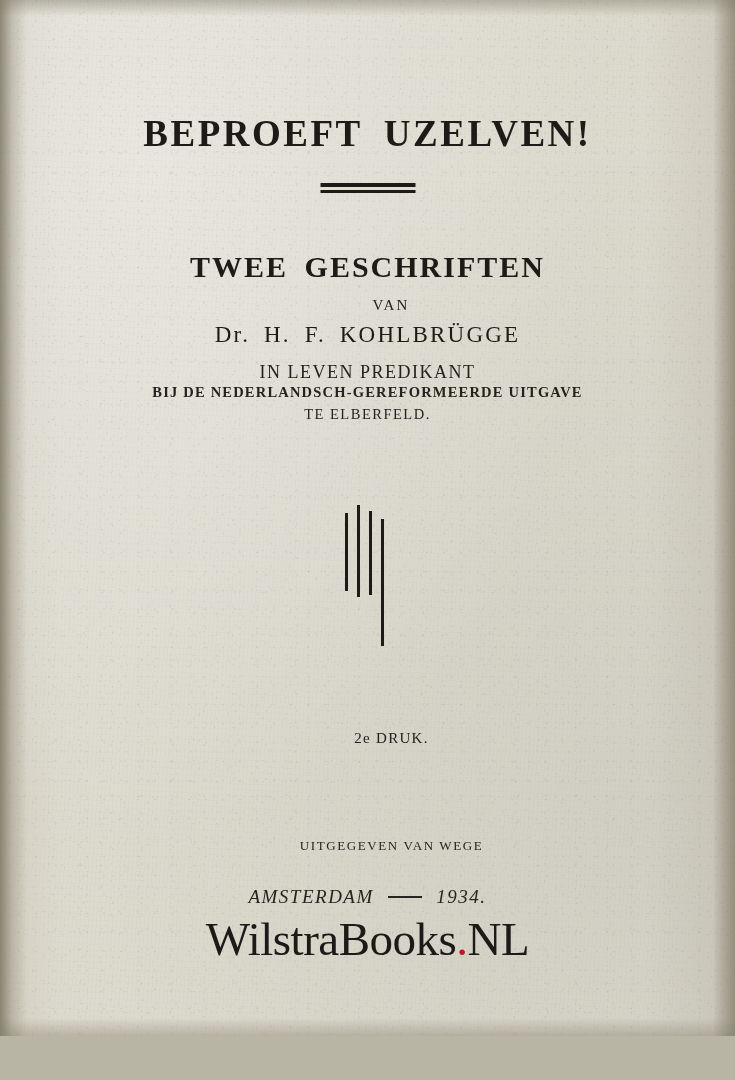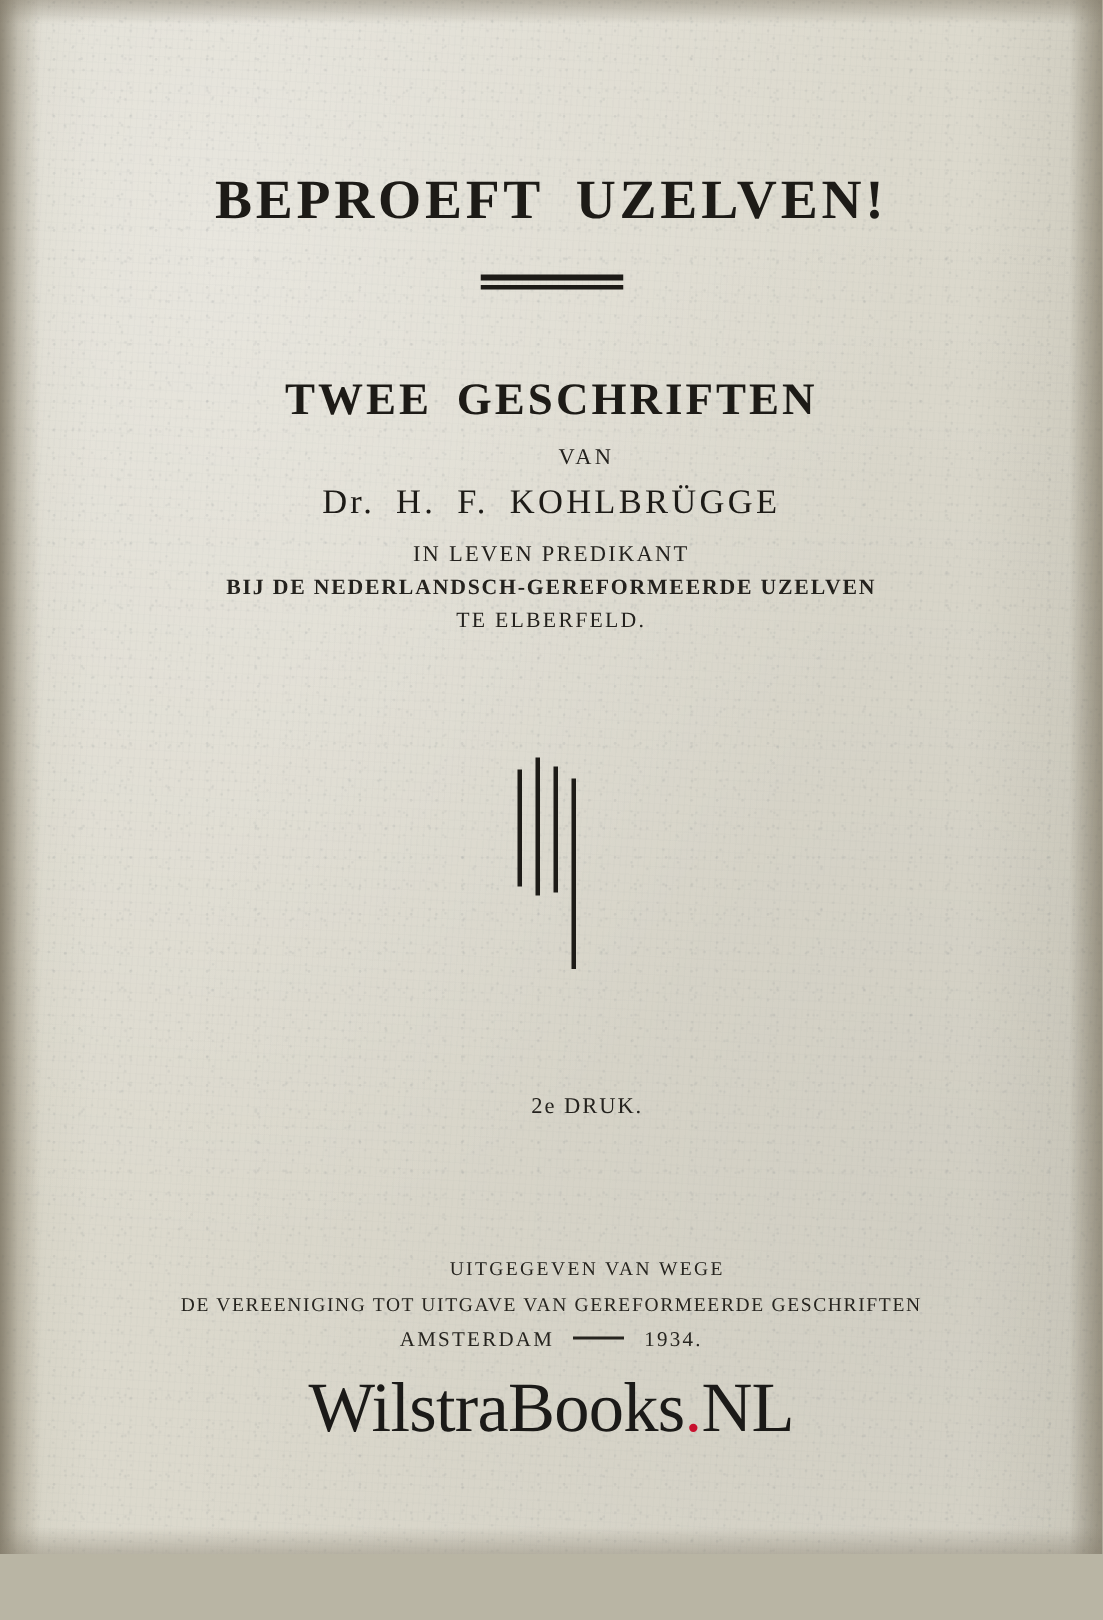--- a/index.html
+++ b/index.html
@@ -144,21 +144,21 @@
     font-size: 23px;
     letter-spacing: 2.2px;
     word-spacing: 6px;
     color: #1d1b17;
   }
 
   .line-a {
     position: absolute;
     top: 362px;
     left: 0; right: 0;
-    font-size: 15px;
+    font-size: 18px;
     letter-spacing: 1.5px;
     color: #24221e;
   }
   .line-b {
     position: absolute;
     top: 384px;
     left: 0; right: 0;
     font-size: 14.5px;
     letter-spacing: 1.2px;
     font-weight: bold;
@@ -216,23 +216,24 @@
     top: 862px;
     left: 0; right: 0;
     font-size: 13px;
     letter-spacing: 1.1px;
     color: #26241f;
   }
   .imprint3 {
     position: absolute;
     top: 886px;
     left: 0; right: 0;
-    font-size: 14px;
+    font-size: 19px;
     letter-spacing: 1.5px;
     color: #26241f;
+    font-style: italic;
   }
   .imprint3 .dash {
     display: inline-block;
     width: 34px;
     height: 2px;
     background: #26241f;
     vertical-align: middle;
     margin: 0 8px 3px 8px;
   }
 
@@ -270,34 +271,33 @@
       <div class="r2"></div>
     </div>
 
     <div class="subtitle">TWEE GESCHRIFTEN</div>
 
     <div class="van">VAN</div>
 
     <div class="author">Dr. H. F. KOHLBRÜGGE</div>
 
     <div class="line-a">IN LEVEN PREDIKANT</div>
-    <div class="line-b">BIJ DE NEDERLANDSCH-GEREFORMEERDE UZELVEN</div>
+    <div class="line-b">BIJ DE NEDERLANDSCH-GEREFORMEERDE UITGAVE</div>
     <div class="line-c">TE ELBERFELD.</div>
 
     <div class="ornament">
       <span class="b1"></span>
       <span class="b2"></span>
       <span class="b3"></span>
       <span class="b4"></span>
     </div>
 
     <div class="edition">2e DRUK.</div>
 
     <div class="imprint1">UITGEGEVEN VAN WEGE</div>
-    <div class="imprint2">DE VEREENIGING TOT UITGAVE VAN GEREFORMEERDE GESCHRIFTEN</div>
     <div class="imprint3">
       <span>AMSTERDAM</span>
       <span class="dash"></span>
       <span>1934.</span>
     </div>
 
     <div class="watermark">
       <span>WilstraBooks</span><span class="accent">.</span><span>NL</span>
     </div>
 

